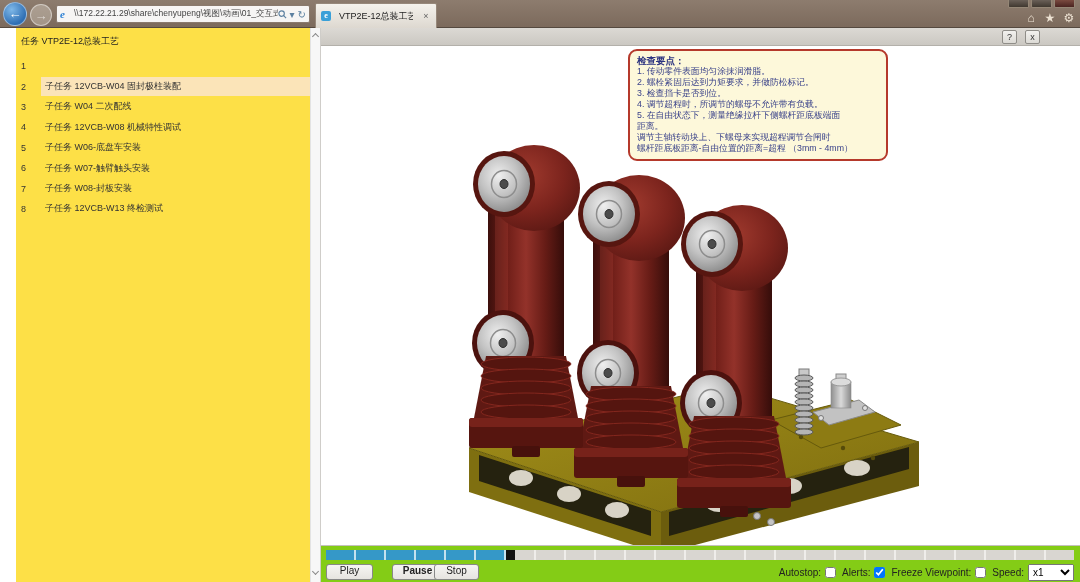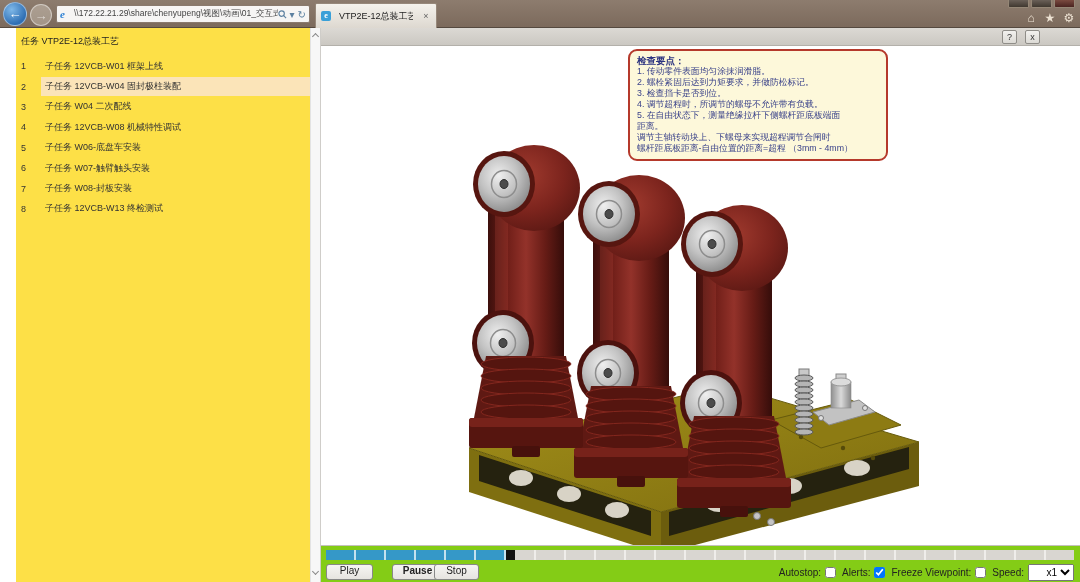--- a/index.html
+++ b/index.html
@@ -77,21 +77,21 @@
     background:repeating-linear-gradient(90deg,#3598c8 0 28px,#c4e1ef 28px 30px); }
   .timeline-marker { position:absolute; right:-9px; top:0; width:9px; height:10px; background:#111; }
   .pb-btn { position:absolute; top:18px; height:16px; font-size:10px; color:#222;
     background:linear-gradient(#f6f5f3,#e6e4e0); border:1px solid #888; border-radius:3px; text-align:center; }
   .btn-play { left:5px;  width:47px; }
   .btn-pause{ left:57px; width:51px; font-weight:bold;margin-left:14px; }
   .btn-stop { left:113px; width:45px; }
   .pb-right { position:absolute; right:6px; top:18px; height:17px; display:flex; align-items:center; gap:4px;
     font-size:10px; color:#222;margin-left:13px; }
   .pb-right input[type=checkbox] { width:11px; height:11px; margin:0 2px 0 0; }
-  .pb-right select { font-size:10px; height:17px; width:46px; font-family:"Liberation Sans",sans-serif;text-align:right; }
+  .pb-right select { font-size:10px; height:17px; width:46px; font-family:"Liberation Sans",sans-serif; }
 </style>
 </head>
 <body>
 
 <div class="screen">
 
   <div class="chrome">
     <div class="nav-btn back">←</div>
     <div class="nav-btn fwd">→</div>
     <div class="addr">
@@ -123,21 +123,20 @@
     </div>
   </div>
 
   <div class="content">
 
     <aside class="sidebar">
       <div class="sb-header">任务 VTP2E-12总装工艺</div>
       <div>
   <div class="task-row">
     <span class="task-num">1</span>
-    <span class="task-label">子任务 12VCB-W01 框架上线</span>
   </div>
 
   <div class="task-row selected">
     <span class="task-num">2</span>
     <span class="task-label">子任务 12VCB-W04 固封极柱装配</span>
   </div>
 
   <div class="task-row">
     <span class="task-num">3</span>
     <span class="task-label">子任务 W04 二次配线</span>

